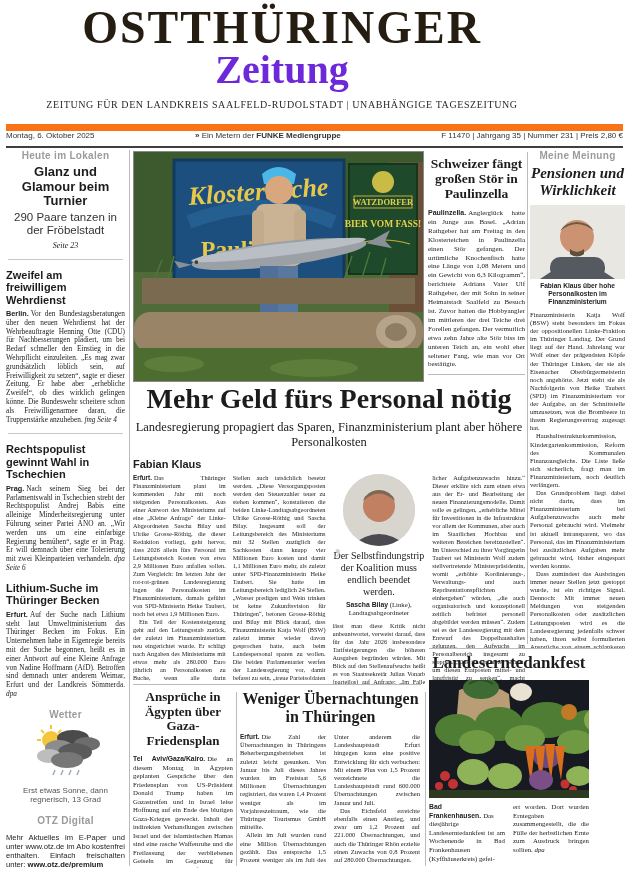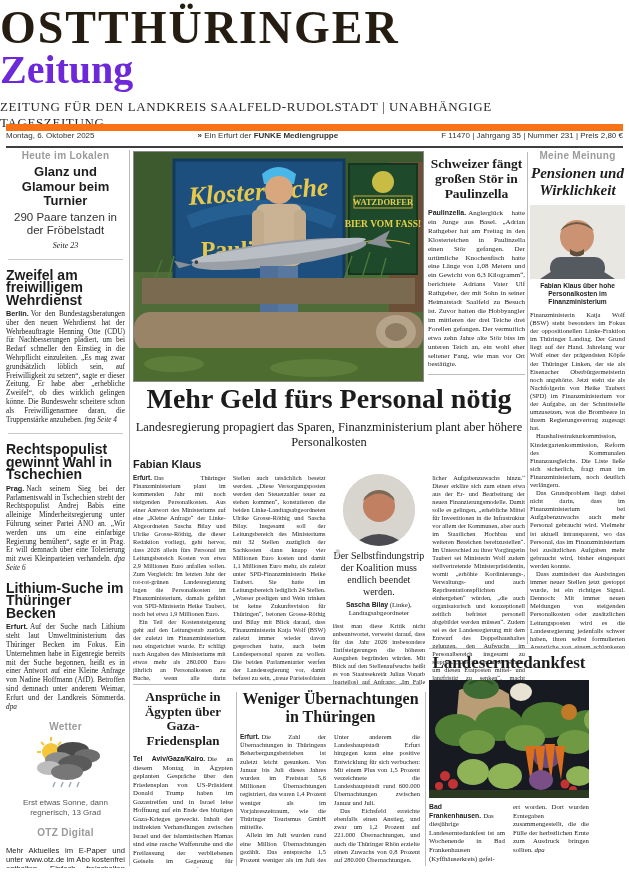--- a/index.html
+++ b/index.html
@@ -7,32 +7,32 @@
        font-family:"Liberation Serif",serif;}
   .sans{font-family:"Liberation Sans",sans-serif}
   .abs{position:absolute}
   .rule{position:absolute;background:#bbb}
   .grayhead{font-family:"Liberation Sans",sans-serif;font-weight:bold;color:#9b9b9b;font-size:10px;text-align:center;letter-spacing:.3px;margin:10px 0 4px}
   .jtext{font-size:7px;line-height:8.8px;text-align:justify;color:#222}
   .lead{font-family:"Liberation Sans",sans-serif;font-weight:bold;margin-right:2px}
   .agency{font-style:italic}
   hr.side{border:0;border-top:1px solid #c9c9c9;margin:9px 2px}
   
-  #masthead{left:0;top:0;width:544px;text-align:left}
+  #masthead{left:10px;top:0;width:544px;text-align:center}
   .mast-title{font-size:46px;font-weight:bold;letter-spacing:2px;color:#261d12;line-height:48px;margin-top:4px}
   .mast-sub{font-size:40px;font-weight:bold;color:#6d28d9;line-height:40px;margin-top:-2px}
-  .tagline{font-size:13px;letter-spacing:.6px;color:#2a2a2a;margin-top:9px}
+  .tagline{font-size:10px;letter-spacing:.6px;color:#2a2a2a;margin-top:9px}
   #datebar{left:6px;top:124px;width:617px;height:15px;border-top:7px solid #f97316;border-bottom:2.5px solid #3f3f3f;
            display:flex;justify-content:space-between;align-items:flex-start;font-size:8px;color:#333}
   
   #sidebar{left:6px;top:148px;width:119px;height:720px;overflow:hidden}
   .side-big{font-family:"Liberation Sans",sans-serif;font-weight:bold;font-size:13px;line-height:14.5px;text-align:center;margin:4px 0 2px}
   .side-med{font-family:"Liberation Sans",sans-serif;font-size:11.5px;line-height:13px;text-align:center;color:#333}
   .side-page{font-style:italic;font-size:8px;text-align:center;margin-top:4px}
-  .side-h3{font-family:"Liberation Sans",sans-serif;font-weight:bold;font-size:14px;line-height:12.5px;margin:0 0 4px}
+  .side-h3{font-family:"Liberation Sans",sans-serif;font-weight:bold;font-size:11px;line-height:12.5px;margin:0 0 4px}
   .side-p{font-size:7.3px;line-height:8.8px;text-align:justify;color:#222;margin:0}
   .wx-cap{font-family:"Liberation Sans",sans-serif;font-size:8px;line-height:9.5px;text-align:center;color:#555}
   .otz-p{font-family:"Liberation Sans",sans-serif;font-size:7.6px;line-height:9px;text-align:center;color:#222}
   
   #main-photo{left:133px;top:151px;width:289px;height:229px;border:1px solid #8a8a8a;overflow:hidden}
   .photo-credit-v{position:absolute;left:0;bottom:30px;transform:rotate(-90deg);transform-origin:left bottom;font-family:"Liberation Sans",sans-serif;font-size:5px;color:#f0f0f0;letter-spacing:.5px}
   
   #stoer{left:428px;top:156px;width:97px}
   #stoer h2{font-size:13.5px;line-height:15px;font-weight:bold;text-align:center;margin:0 0 8px}
   #stoer .jtext{font-size:7px;line-height:8.9px}
@@ -80,21 +80,21 @@
 
 <header id="masthead" class="abs">
   <div class="mast-title">OSTTHÜRINGER</div>
   <div class="mast-sub">Zeitung</div>
   <div class="tagline">ZEITUNG FÜR DEN LANDKREIS SAALFELD-RUDOLSTADT | UNABHÄNGIGE TAGESZEITUNG</div>
 </header>
 <div id="datebar" class="abs sans">
   <span>Montag, 6. Oktober 2025</span>
   <span>
     <b>»</b>
-    <span>Ein Erfurt der</span>
+    <span>Ein Metern der</span>
     <b>FUNKE Mediengruppe</b>
   </span>
   <span>F 11470 | Jahrgang 35 | Nummer 231 | Preis 2,80 €</span>
 </div>
 
 <aside id="sidebar" class="abs">
   <div class="grayhead" style="margin-top:2px">Heute im Lokalen</div>
   <div class="side-big">Glanz und Glamour beim Turnier</div>
   <div class="side-med">290 Paare tanzen in der Fröbelstadt</div>
   <div class="side-page">Seite 23</div>

